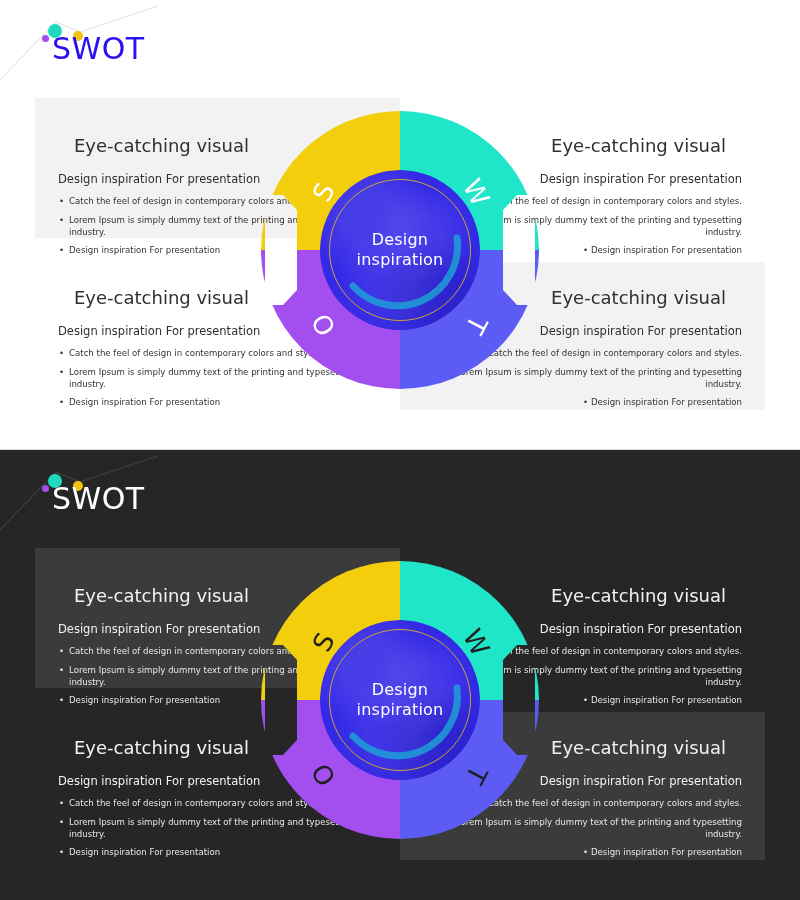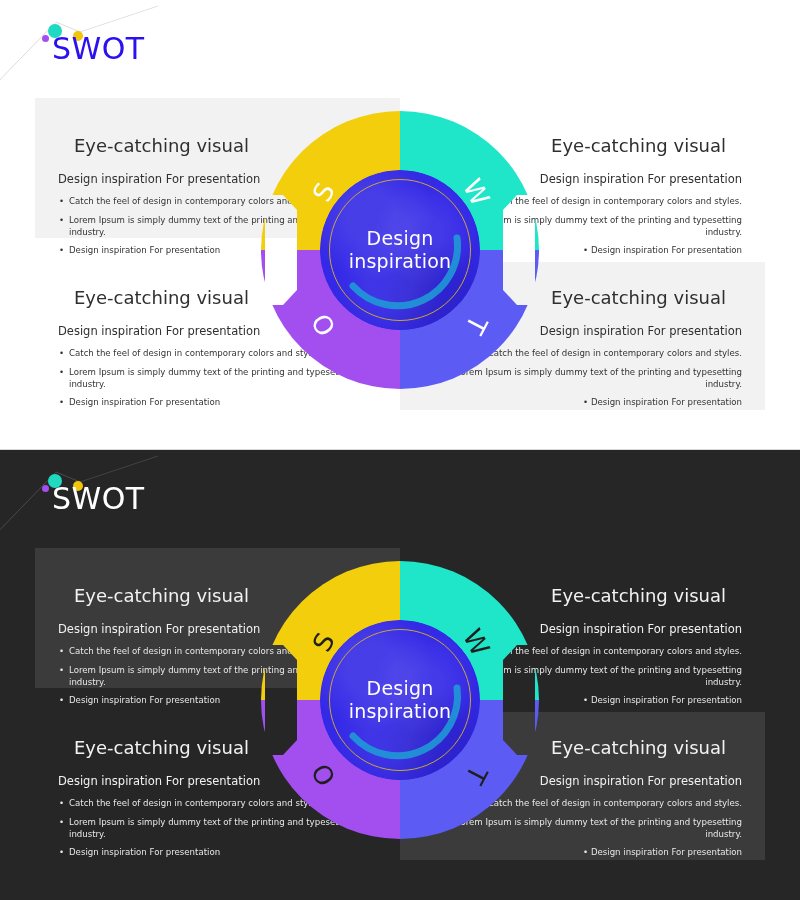--- a/index.html
+++ b/index.html
@@ -58,21 +58,21 @@
       radial-gradient(circle at 66% 40%, rgba(255,255,255,.18) 0 12%, rgba(255,255,255,0) 36%),
       radial-gradient(circle at 44% 72%, rgba(255,255,255,.14) 0 14%, rgba(255,255,255,0) 38%),
       radial-gradient(circle at 74% 78%, rgba(0,0,0,.18) 0 12%, rgba(0,0,0,0) 34%),
       linear-gradient(150deg,#3a2fe0 0%,#3b2fe8 45%,#3226d4 100%);
   }
   .center-tint{position:absolute;inset:0;border-radius:50%;background:rgba(48,36,230,.55);}
   .gold-ring{position:absolute;left:9px;top:9px;width:142px;height:142px;border-radius:50%;
     border:1.4px solid #c9a63a;box-sizing:border-box;}
   .cyan-arc{position:absolute;left:6px;top:6px;width:148px;height:148px;}
   .center-label{position:absolute;left:0;right:0;top:50%;transform:translateY(-50%);
-    text-align:center;color:#fff;font-size:19px;line-height:1.22;letter-spacing:.2px;}
+    text-align:center;color:#fff;font-size:16px;line-height:1.22;letter-spacing:.2px;}
 
   .swot-letter{font-size:26px;font-weight:400;font-family:"DejaVu Sans",sans-serif;}
 </style>
 </head>
 <body>
 
 <div class="slide light">
 
   <div class="brand">
     <svg class="line-svg" width="260" height="110">

